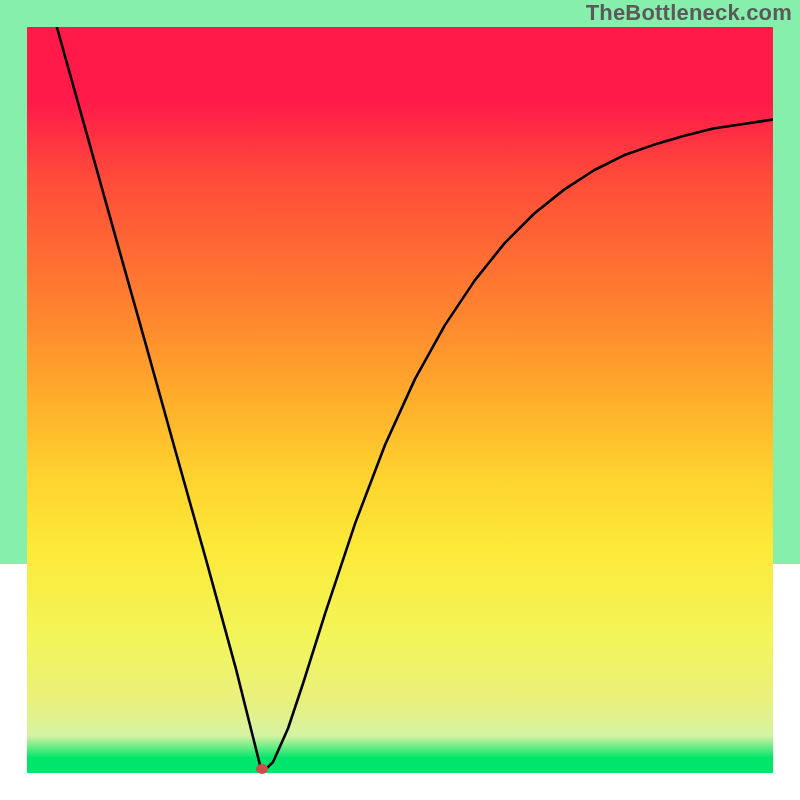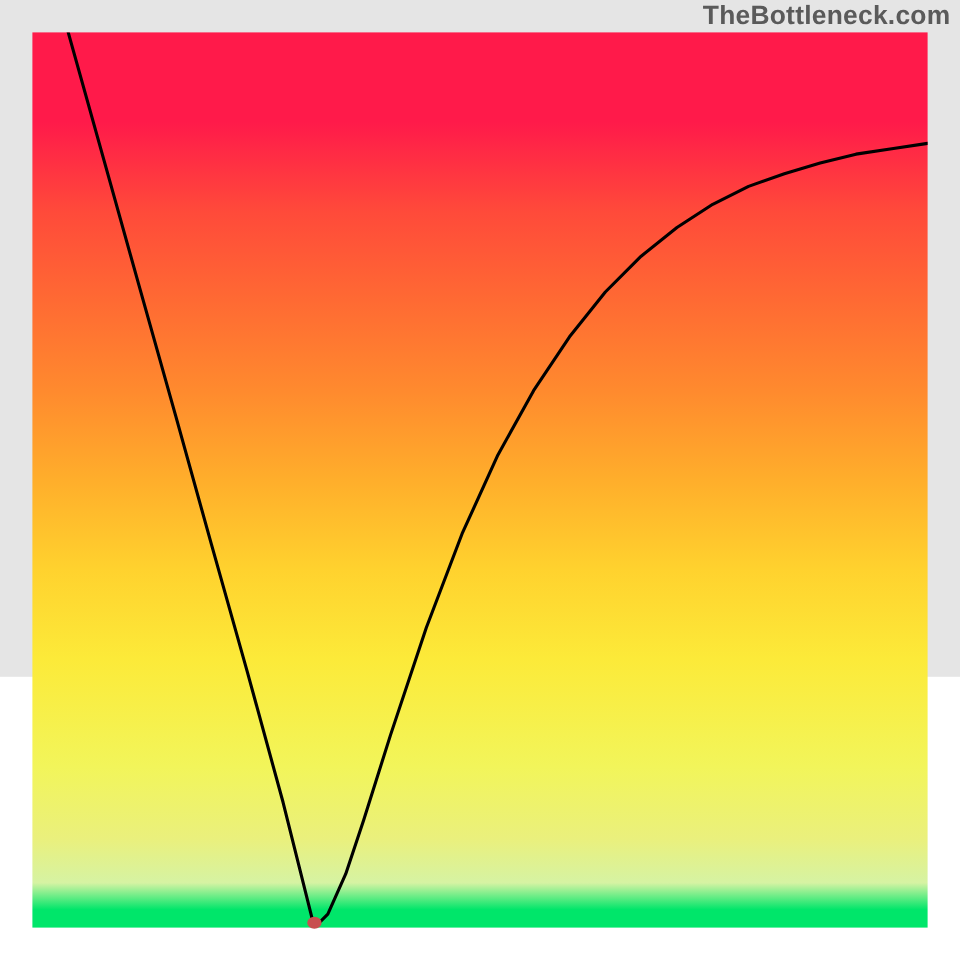--- a/index.html
+++ b/index.html
@@ -8,21 +8,21 @@
     width: 800px;
     height: 800px;
     background: #ffffff;
     overflow: hidden;
     font-family: Arial, Helvetica, sans-serif;
   }
   .outer {
     position: relative;
     width: 800px;
     height: 564px;
-    background: #e5e5e5;
+    background: #86efac;
   }
   .watermark {
     position: absolute;
     top: 0;
     right: 8px;
     color: #5a5a5a;
     font-size: 22px;
     font-weight: 600;
     z-index: 30;
     letter-spacing: 0.2px;

